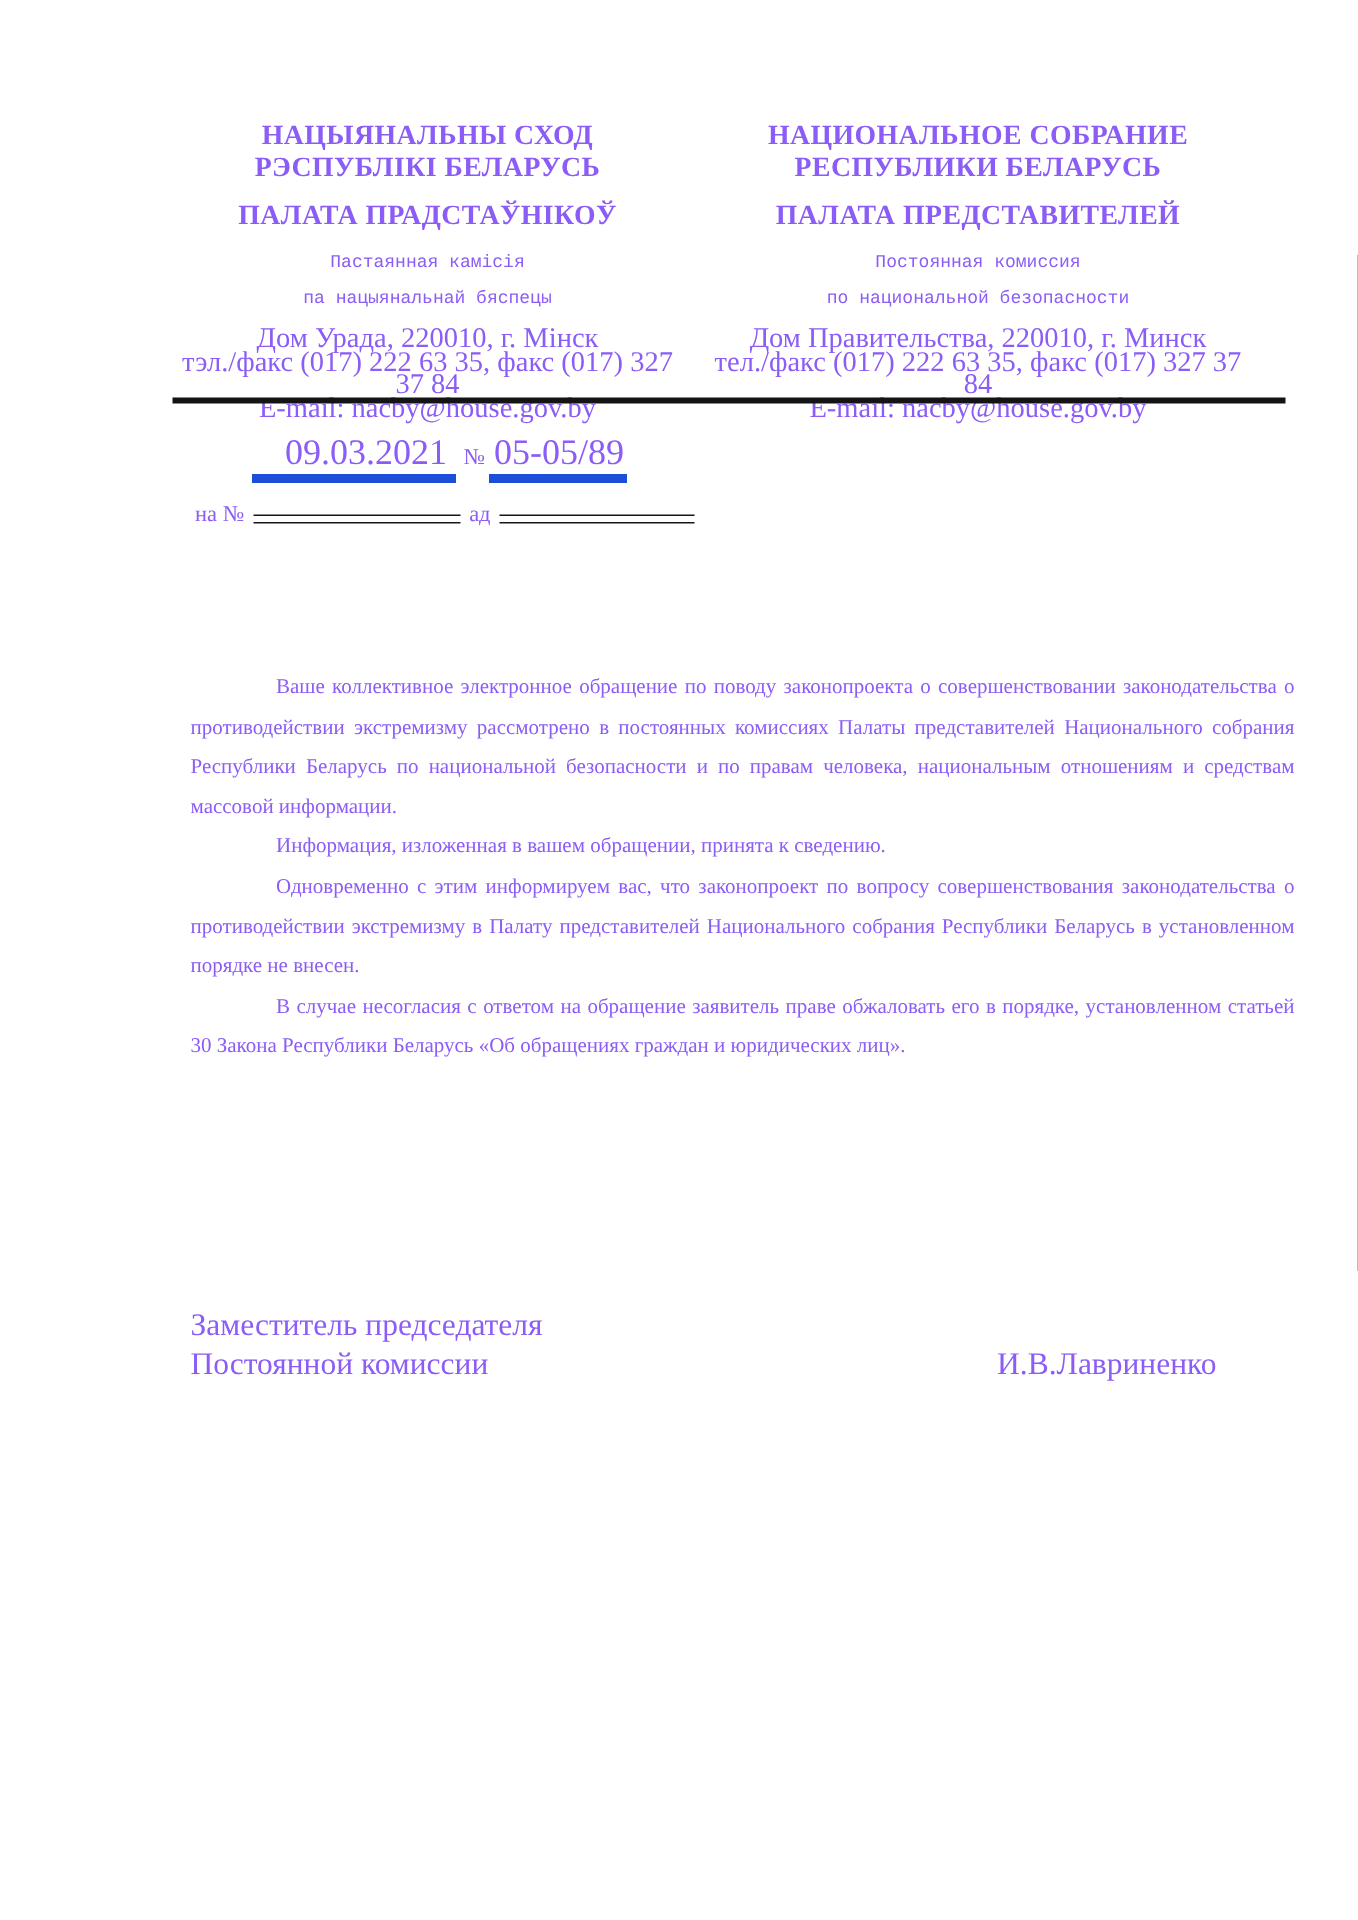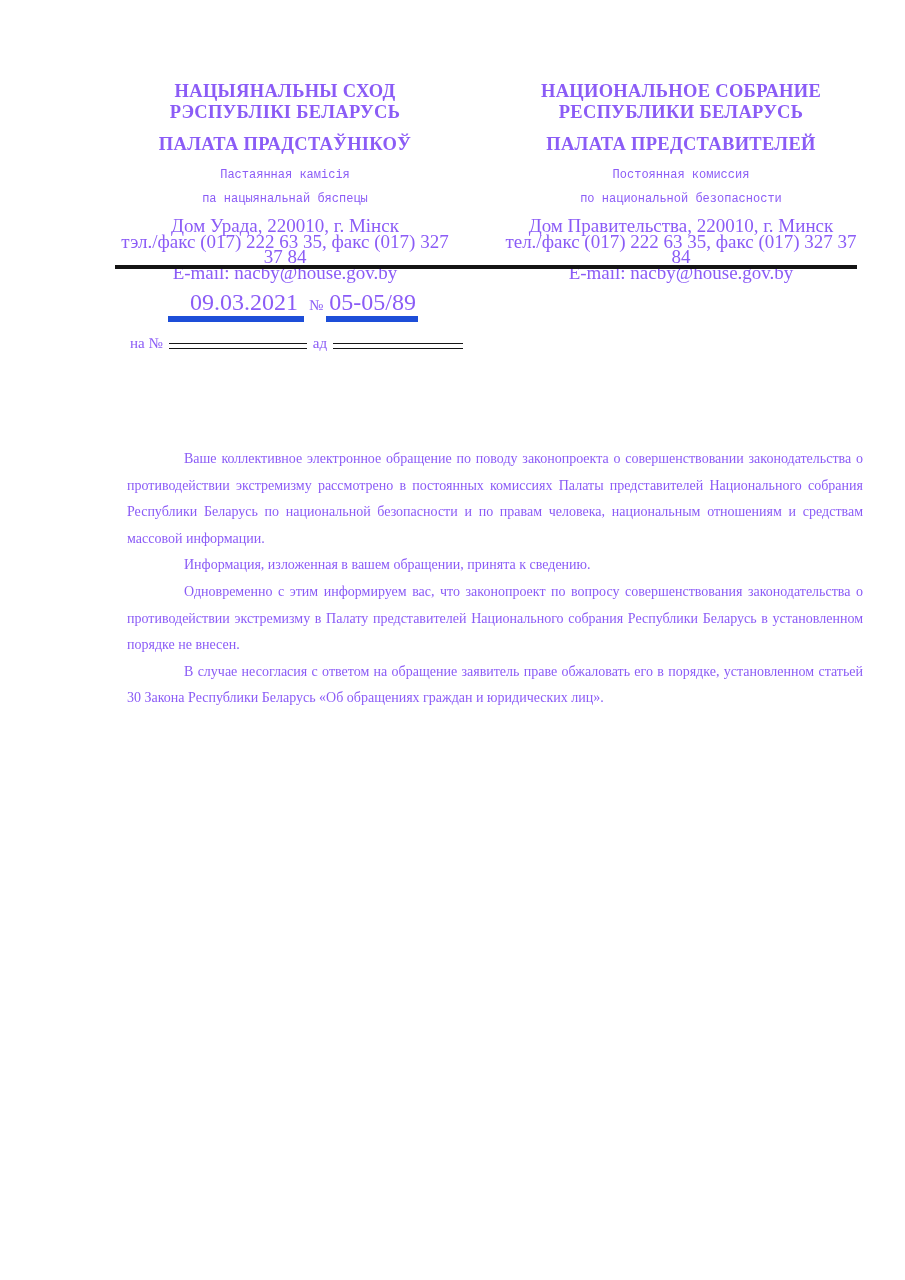--- a/index.html
+++ b/index.html
@@ -9,21 +9,21 @@
     background:#ffffff;
     color:#8b5cf6;
     font-family:"Liberation Serif","DejaVu Serif",serif;
     overflow:hidden;
     margin:0 auto;
   }
   .pre{white-space:pre-line;}
   
   .lh-col{position:absolute;top:81px;text-align:center;}
   .lh-left{left:115px;width:340px;}
-  .lh-right{left:497px;width:368px;}
+  .lh-right{left:468px;width:368px;}
   .org{font-weight:bold;font-size:18.5px;line-height:21px;letter-spacing:.3px;}
   .chamber{font-weight:bold;font-size:18.5px;line-height:21px;margin-top:11px;letter-spacing:.3px;}
   .commission{
     font-family:Liberation Mono, monospace;
     font-size:12px;line-height:23.5px;margin-top:9px;
   }
   .address{font-size:19px;line-height:15.5px;margin-top:7px;}
   .rule{position:absolute;left:115px;top:265px;width:742px;height:4px;background:#141414;}
   
   .date-row{
@@ -107,14 +107,19 @@
   </div>
 
 
   <div class="body-text">
     <p>Ваше коллективное электронное обращение по поводу законопроекта о совершенствовании законодательства о противодействии экстремизму рассмотрено в постоянных комиссиях Палаты представителей Национального собрания Республики Беларусь по национальной безопасности и по правам человека, национальным отношениям и средствам массовой информации.</p>
     <p>Информация, изложенная в вашем обращении, принята к сведению.</p>
     <p>Одновременно с этим информируем вас, что законопроект по вопросу совершенствования законодательства о противодействии экстремизму в Палату представителей Национального собрания Республики Беларусь в установленном порядке не внесен.</p>
     <p>В случае несогласия с ответом на обращение заявитель праве обжаловать его в порядке, установленном статьей 30 Закона Республики Беларусь «Об обращениях граждан и юридических лиц».</p>
   </div>
 
+  <div class="signature">
+    <div class="pre">Заместитель председателя
+Постоянной комиссии</div>
+    <div>И.В.Лавриненко</div>
+  </div>
 
 </div>
 
 </body></html>

